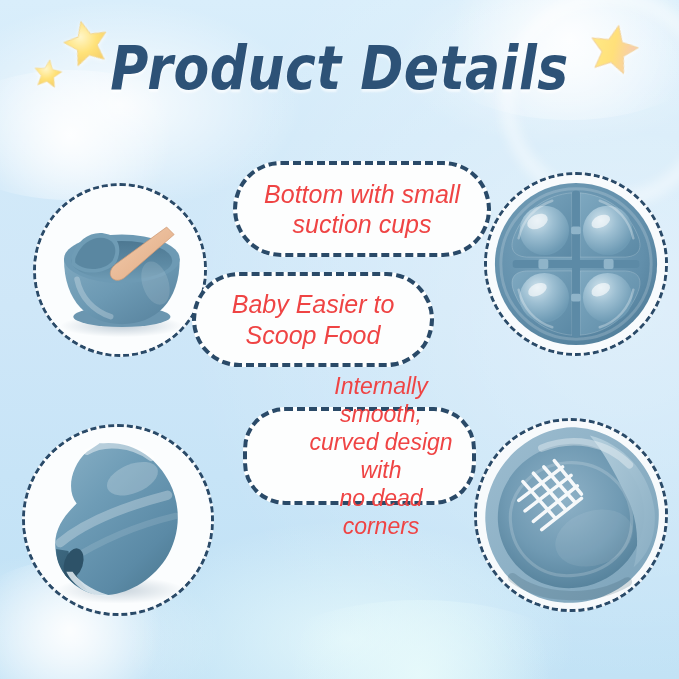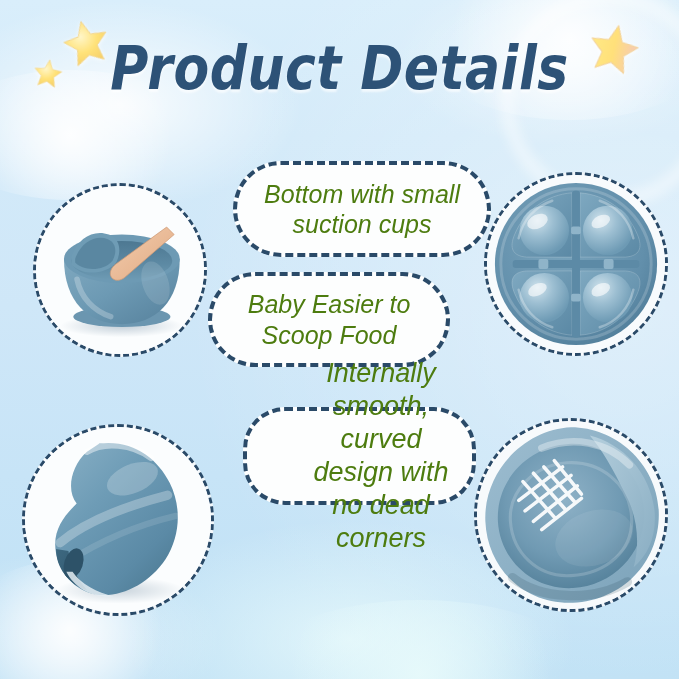--- a/index.html
+++ b/index.html
@@ -90,21 +90,21 @@
     border: 4px dashed #2a4a68;
     border-radius: 48px;
     background: #fdfefe;
     display: flex;
     align-items: center;
     justify-content: center;
     text-align: center;
     padding: 6px 14px;
   }
   .callout-text {
-    color: #4d7c0f;
+    color: #ef4444;
     font-family: "Liberation Sans", sans-serif;
     font-size: 25px;
     line-height: 1.22;
     white-space: pre-line;
   }
 </style>
 </head>
 <body>
 
 <div id="infographic">
@@ -340,25 +340,25 @@
 
       <path d="M34 150 C60 170 110 174 144 154" stroke="rgba(40,70,90,0.18)" stroke-width="9" fill="none" stroke-linecap="round"></path>
     </svg>
   </div>
 
   <div class="callout" style="left:233px; top:161px; width:258px; height:96px;">
     <span class="callout-text">Bottom with small
 suction cups</span>
   </div>
 
-  <div class="callout" style="left:208px; top:272px; width:242px; height:95px;">
+  <div class="callout" style="left:192px; top:272px; width:242px; height:95px;">
     <span class="callout-text">Baby Easier to
 Scoop Food</span>
   </div>
 
   <div class="callout" style="left:243px; top:407px; width:233px; height:98px; border-radius:42px;">
-    <span class="callout-text" style="font-size:27px;margin-left:43px;">Internally smooth,
+    <span class="callout-text" style="font-size:23px;margin-left:43px;">Internally smooth,
 curved design with
 no dead corners</span>
   </div>
 
 
 </div>
 
 </body></html>

